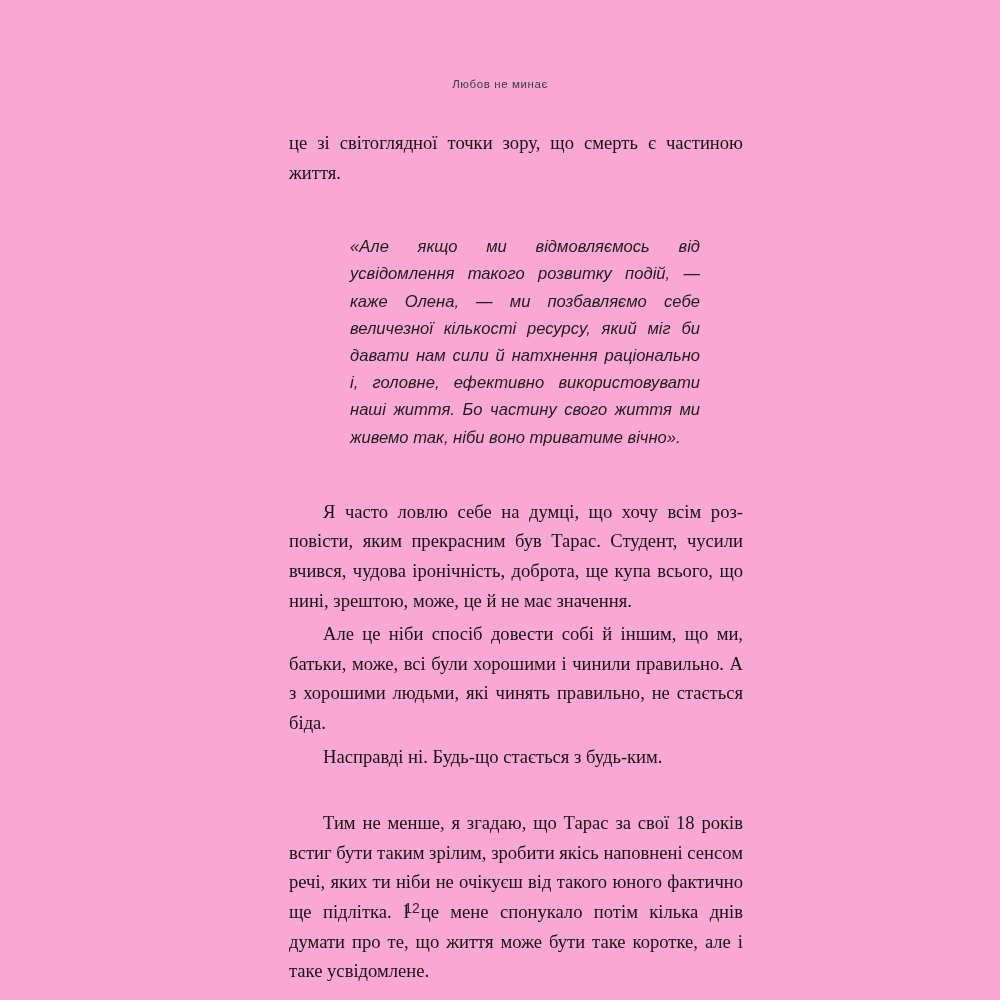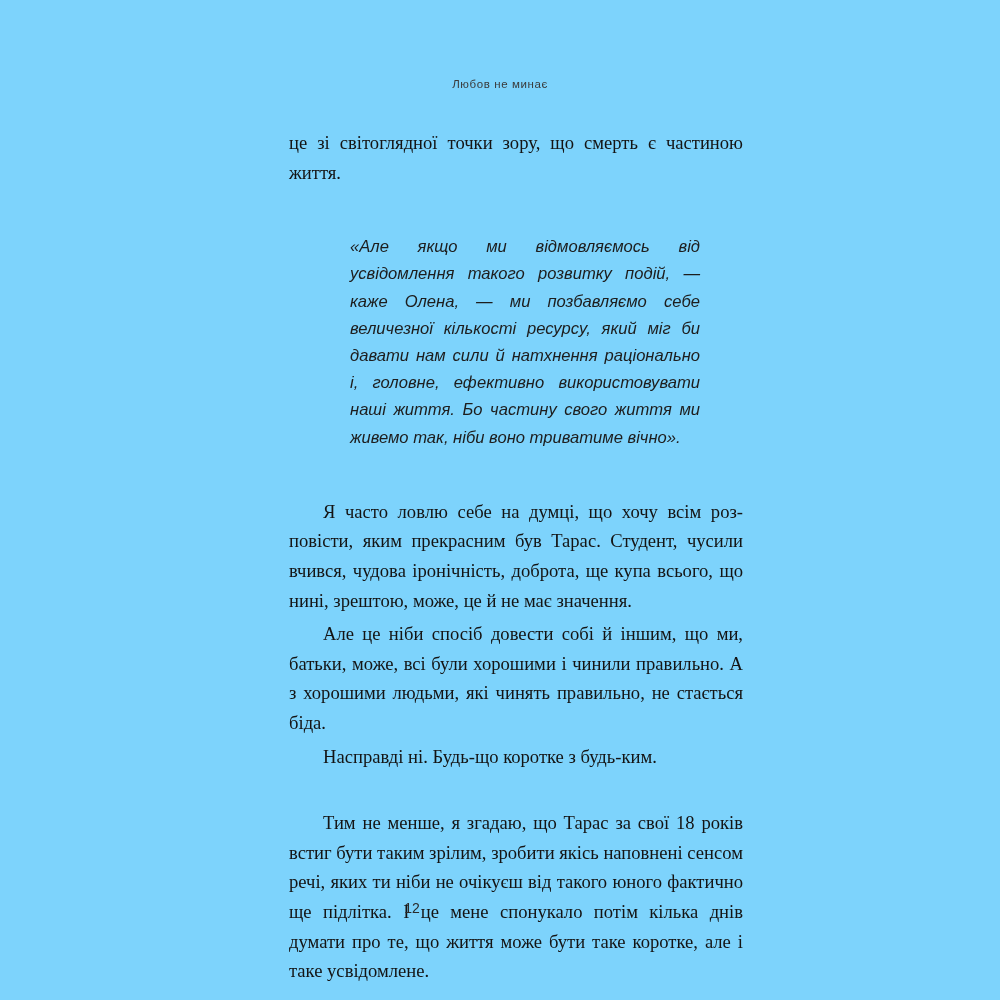--- a/index.html
+++ b/index.html
@@ -15,21 +15,21 @@
     position: relative;
     overflow: hidden;
   }
 
   .page {
     position: absolute;
     left: 0;
     top: 0;
     width: 1000px;
     height: 1000px;
-    background: #7dd3fc;
+    background: #f9a8d4;
   }
 
   .running-head {
     position: absolute;
     top: 78px;
     left: 0;
     width: 1000px;
     text-align: center;
     font-family: "Liberation Sans", sans-serif;
     font-size: 11.5px;
@@ -100,21 +100,21 @@
     <div class="spacer-md"></div>
 
     <blockquote class="quote-block">«Але якщо ми відмовляємось від усвідомлення такого розвитку подій, — каже Олена, — ми поз­бавляємо себе величезної кількості ресурсу, який міг би давати нам сили й натхнення раціонально і, головне, ефективно використовувати наші жит­тя. Бо частину свого життя ми живемо так, ніби воно триватиме вічно».</blockquote>
 
     <div class="spacer-md"></div>
 
     <p class="body-par indent">Я часто ловлю себе на думці, що хочу всім роз­повісти, яким прекрасним був Тарас. Студент, чу­сили вчився, чудова іронічність, доброта, ще купа всього, що нині, зрештою, може, це й не має зна­чення.</p>
 
     <p class="body-par indent">Але це ніби спосіб довести собі й іншим, що ми, батьки, може, всі були хорошими і чинили правиль­но. А з хорошими людьми, які чинять правильно, не стається біда.</p>
 
-    <p class="body-par indent">Насправді ні. Будь-що коротке з будь-ким.</p>
+    <p class="body-par indent">Насправді ні. Будь-що стається з будь-ким.</p>
 
     <div class="spacer-sm"></div>
 
     <p class="body-par indent">Тим не менше, я згадаю, що Тарас за свої 18 ро­ків встиг бути таким зрілим, зробити якісь напов­нені сенсом речі, яких ти ніби не очікуєш від такого юного фактично ще підлітка. І це мене спонукало потім кілька днів думати про те, що життя може бути таке коротке, але і таке усвідомлене.</p>
 
   </div>
 
   <div class="folio">12</div>
 
 </div>

